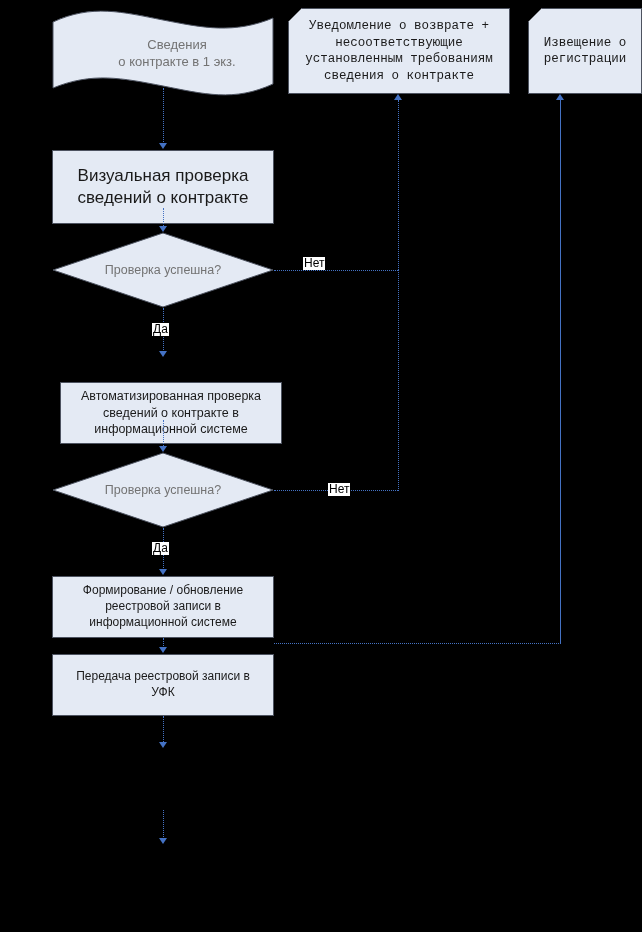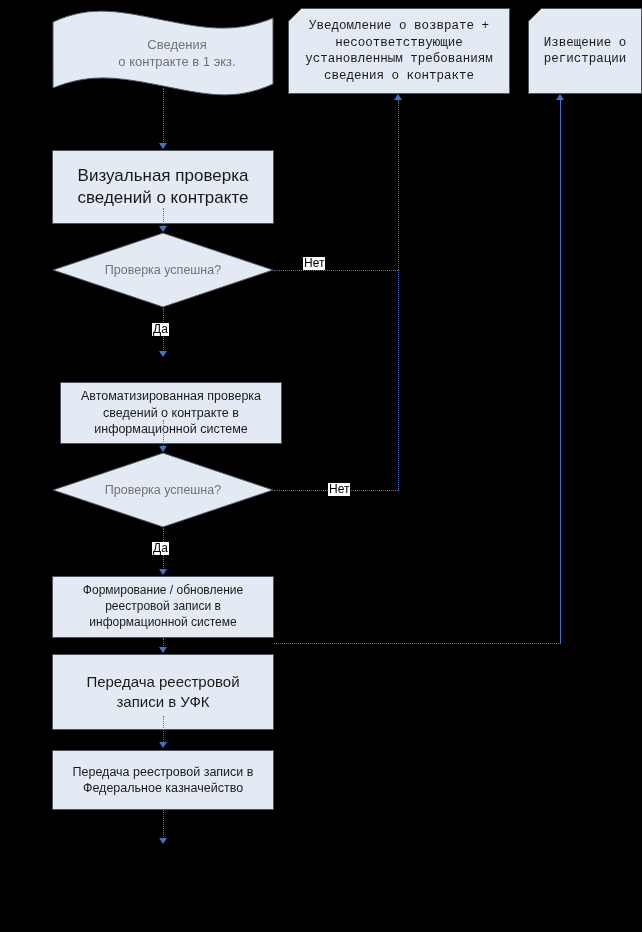--- a/index.html
+++ b/index.html
@@ -77,27 +77,24 @@
     <svg width="222" height="76" viewBox="0 0 222 76">
       <path d="M111,1 L221,38 L111,75 L1,38 Z" fill="#e4eaf4" stroke="#4d5360" stroke-width="1"></path>
     </svg>
     <div class="lbl" style="font-size:12.5px;">Проверка успешна?</div>
   </div>
 
   <div class="node rect" style="left:52px;top:576px;width:222px;height:62px;font-size:12px;padding:0 10px;">
     <span>Формирование / обновление реестровой записи в информационной системе</span>
   </div>
 
-  <div class="node rect" style="left:52px;top:654px;width:222px;height:76px;font-size:15px;padding:0 10px;">
+  <div class="node rect" style="left:52px;top:654px;width:222px;height:62px;font-size:12px;padding:0 10px;">
     <span>Передача реестровой записи  в УФК</span>
   </div>
 
-  <div class="node rect" style="left:52px;top:750px;width:222px;height:60px;font-size:12.5px;padding:0 10px;">
-    <span>Передача реестровой записи в Федеральное казначейство</span>
-  </div>
 
 
   <div class="edge vdot" style="left:163px;top:88px;height:56px;"></div>
   <div class="arrow-d" style="left:159px;top:143px;"></div>
 
   <div class="edge vdot" style="left:163px;top:208px;height:18px;"></div>
   <div class="arrow-d" style="left:159px;top:226px;"></div>
 
   <div class="edge hdot" style="left:274px;top:270px;width:124px;"></div>
   <div class="edge vdot" style="left:398px;top:100px;height:170px;"></div>

